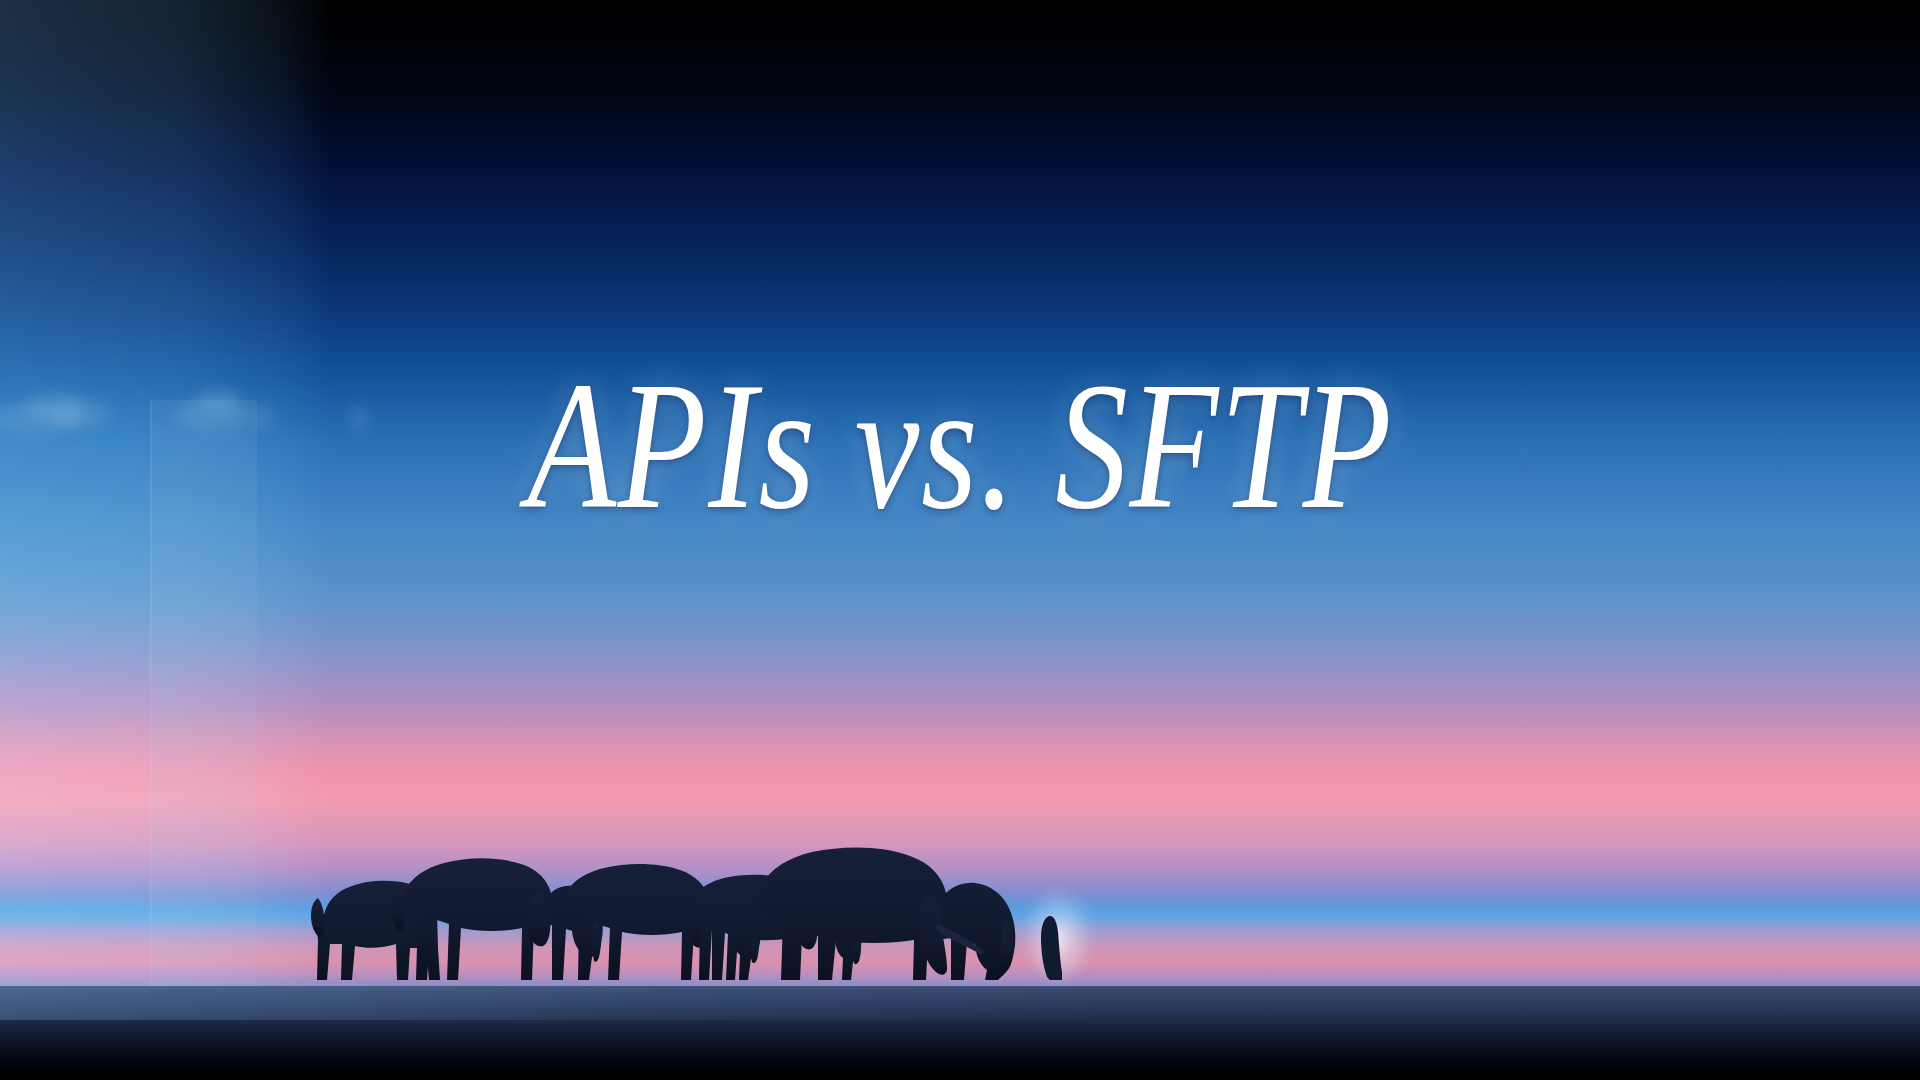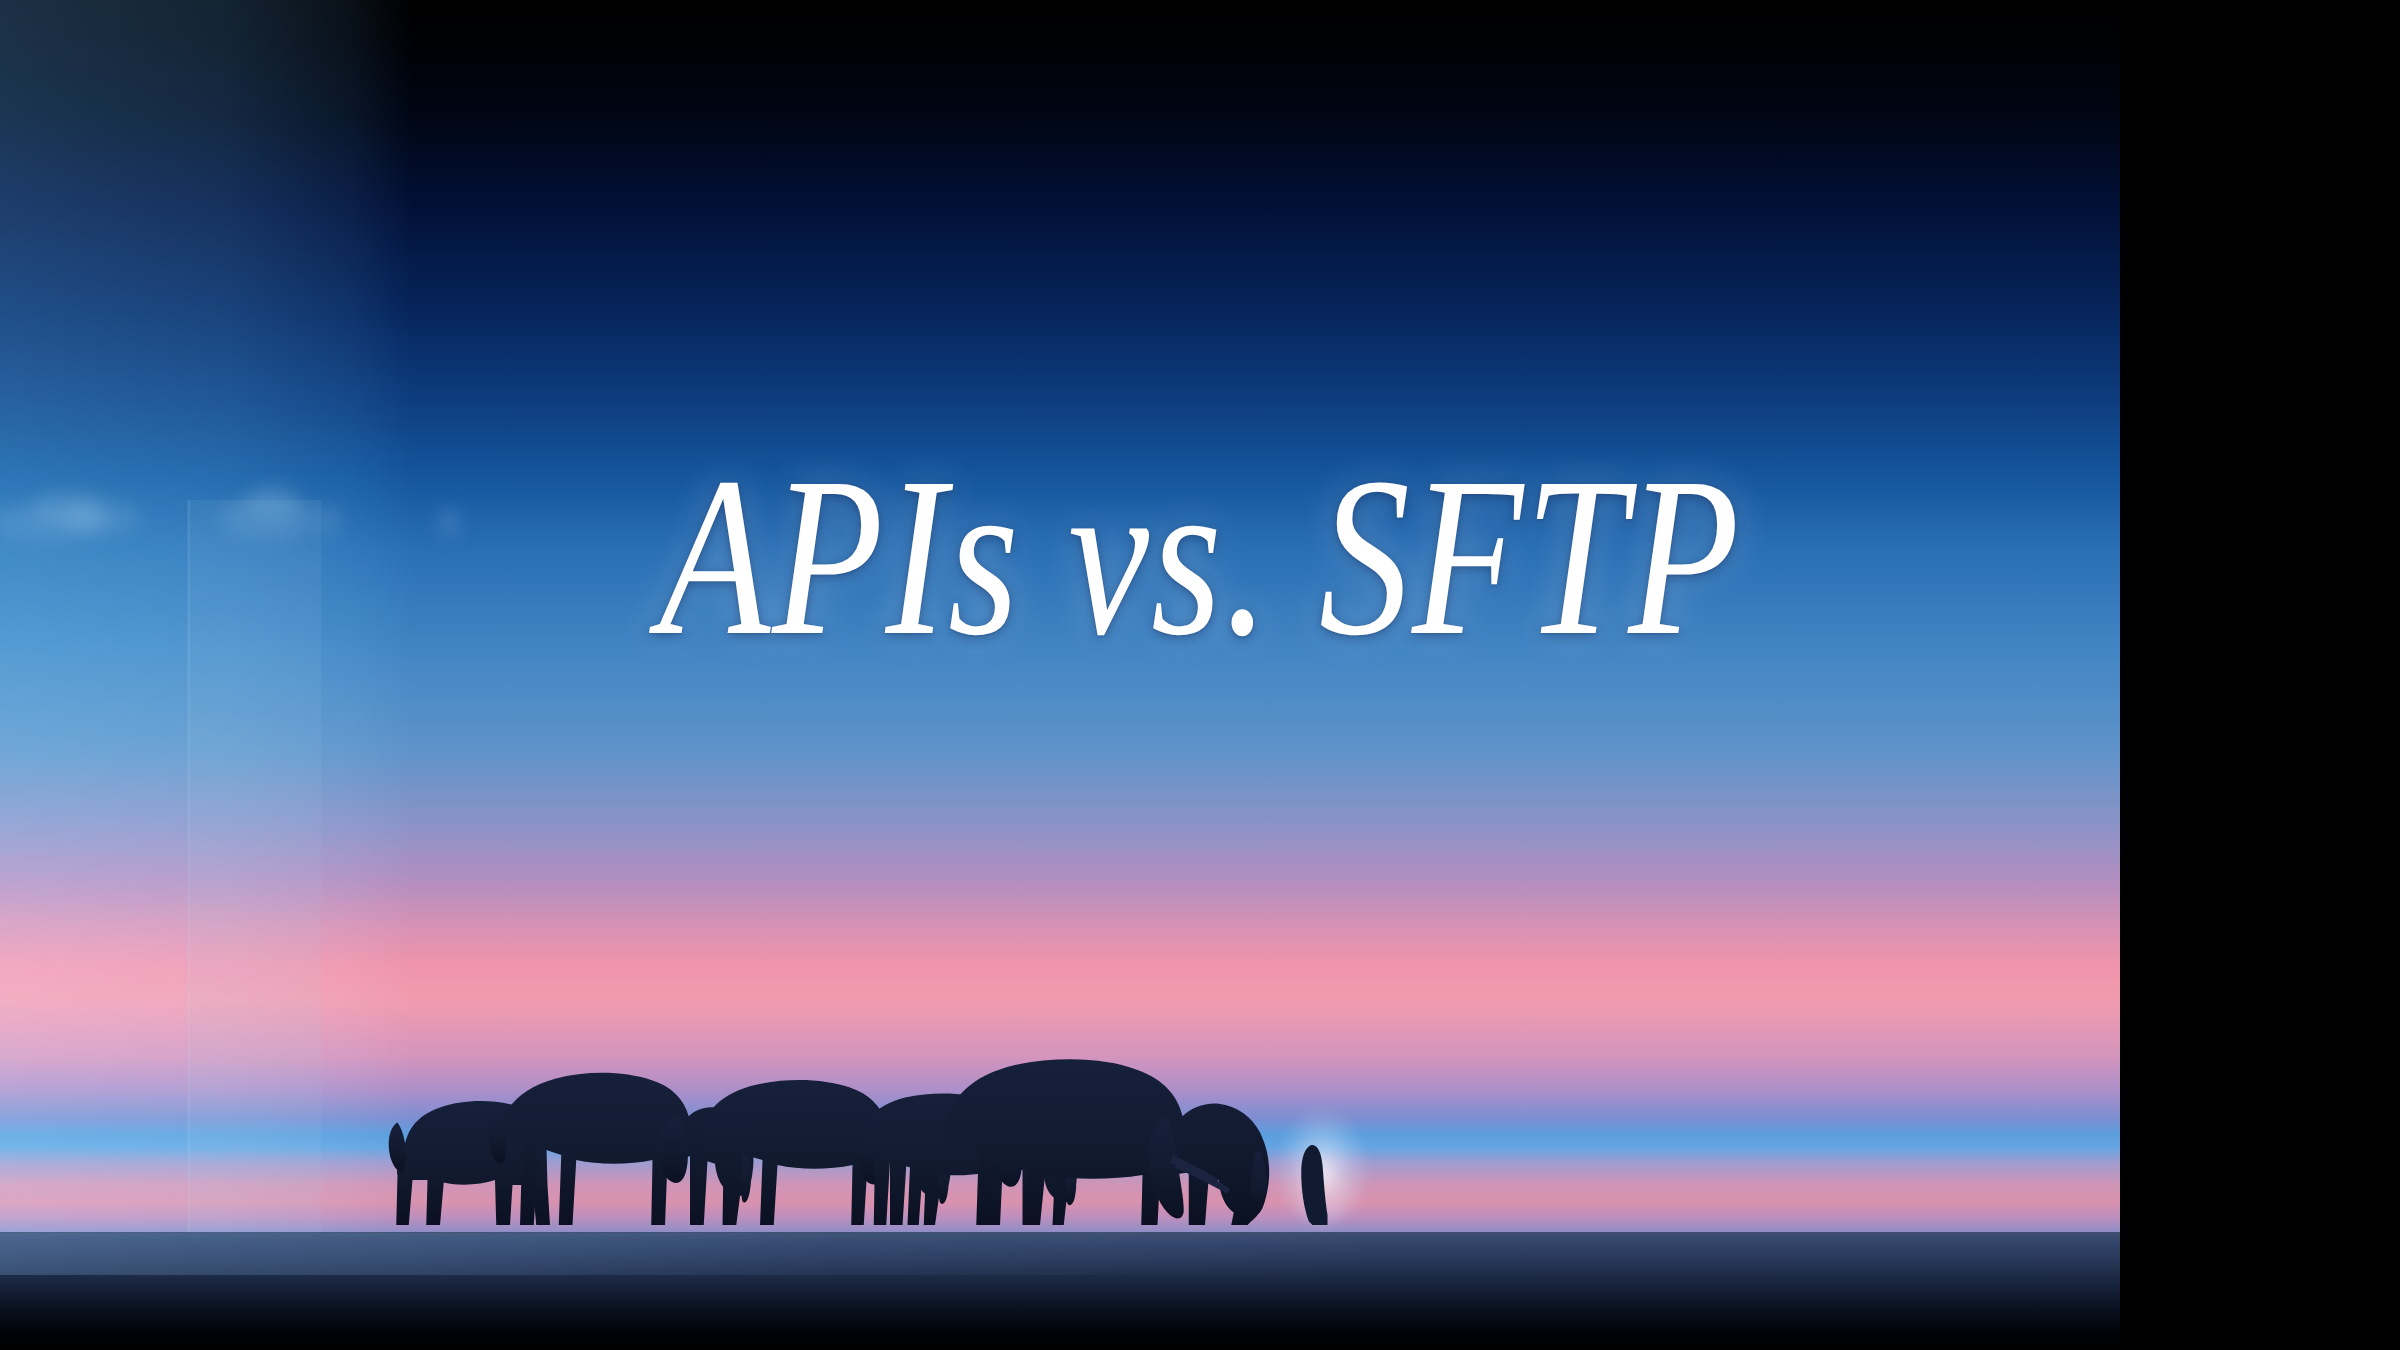--- a/index.html
+++ b/index.html
@@ -7,21 +7,21 @@
     margin: 0;
     padding: 0;
     background: #000;
   }
   body {
     font-family: "Liberation Serif", serif;
   }
 
   #stage {
     position: relative;
-    width: 1696px;
+    width: 1920px;
     height: 1080px;
     overflow: hidden;
     background: #000008;
   }
 
   
   .sky {
     position: absolute;
     left: 0; top: 0;
     width: 1920px;

